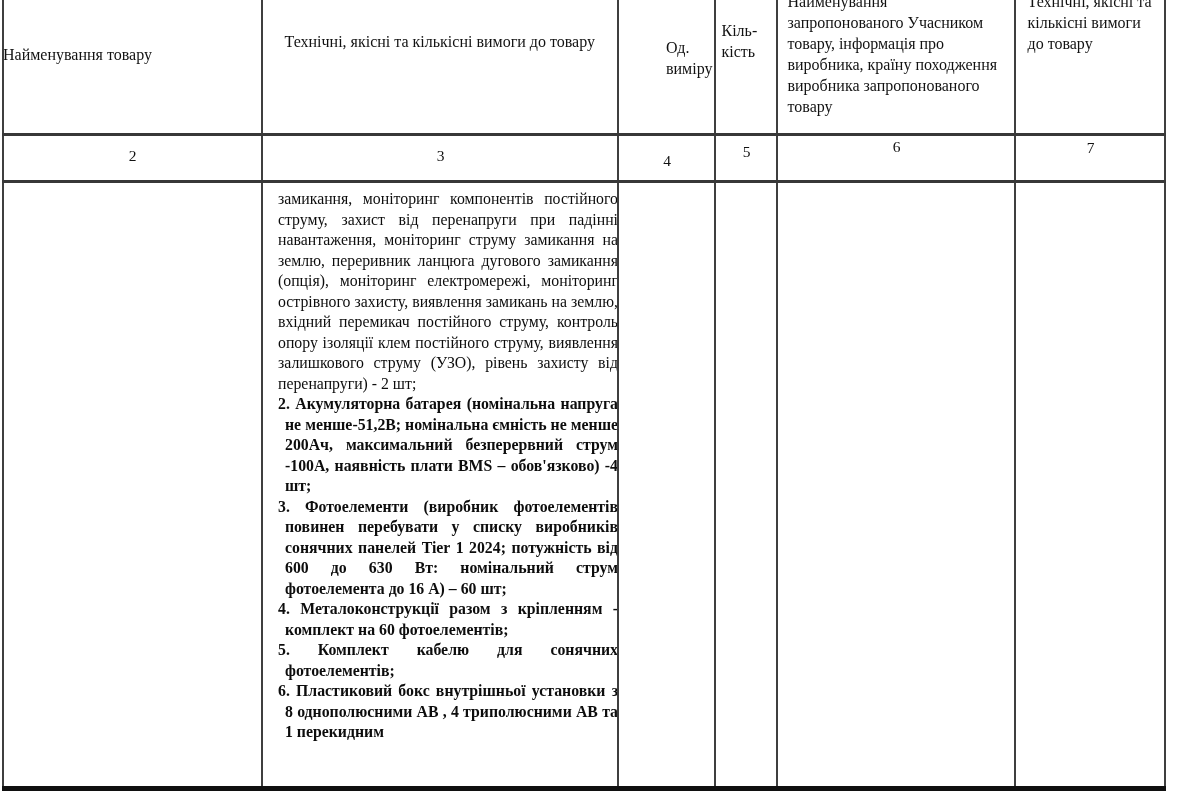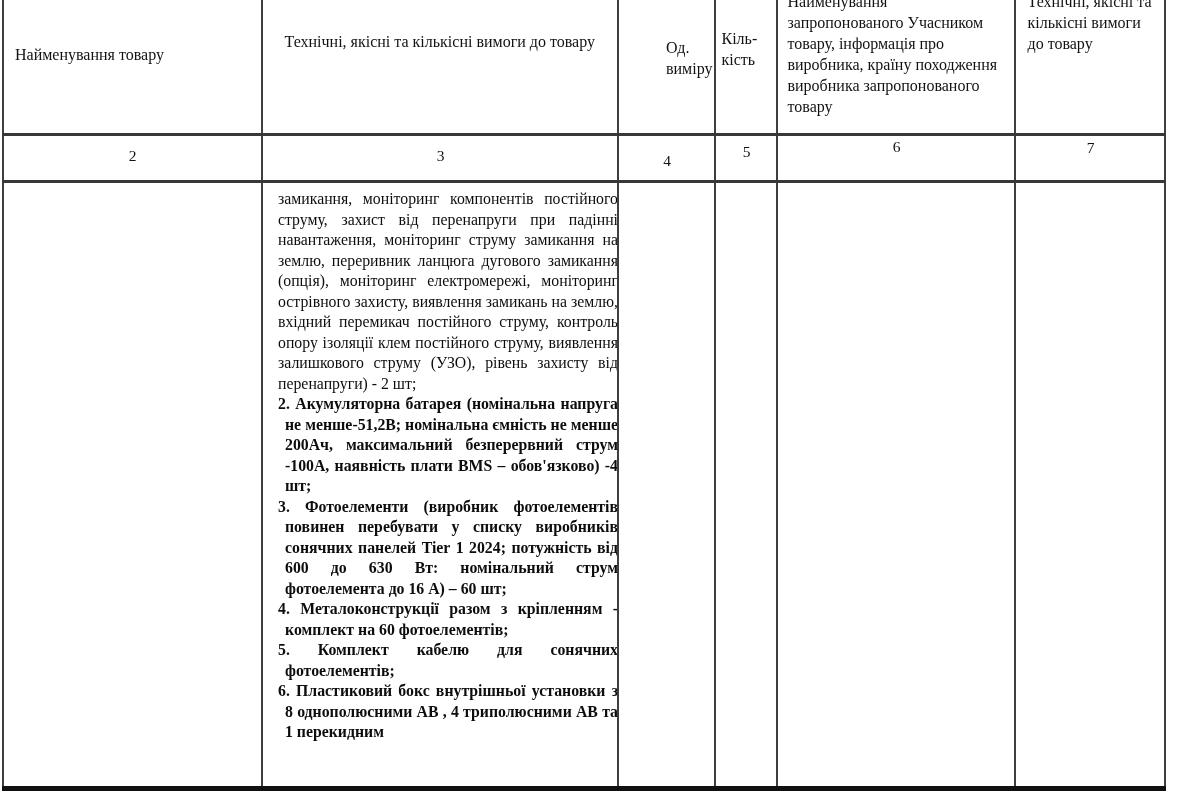--- a/index.html
+++ b/index.html
@@ -26,34 +26,34 @@
            text-align:justify;text-justify:inter-word;color:#0d0d0d;}
   .reqtext p{margin:0;}
   .reqtext p.hang{padding-left:7px;text-indent:-7px;font-weight:bold;}
   .gaptop{margin-top:8px;}
 </style>
 </head>
 <body>
 
 <div>
 
-  <div class="hcell" style="left:15px;width:259px;">
+  <div class="hcell" style="left:3px;width:259px;">
     <div class="inner" style="padding-top:44px;">Найменування товару</div>
   </div>
 
   <div class="hcell" style="left:263px;width:355px;">
     <div class="inner" style="padding-top:31px;width:312px;">Технічні, якісні та кількісні вимоги до товару</div>
   </div>
 
   <div class="hcell" style="left:619px;width:96px;padding-left:31px;">
     <div class="inner" style="padding-top:37px;width:64px;">Од. виміру</div>
   </div>
 
   <div class="hcell" style="left:716px;width:61px;">
-    <div class="inner" style="padding-top:28px;width:50px;">Кіль-кість</div>
+    <div class="inner" style="padding-top:20px;width:50px;">Кіль-кість</div>
   </div>
 
   <div class="hcell" style="left:778px;width:237px;">
     <div class="inner" style="margin-top:-9px;width:218px;">Найменування запропонованого Учасником товару, інформація про виробника, країну походження виробника запропонованого товару</div>
   </div>
 
   <div class="hcell" style="left:1016px;width:149px;">
     <div class="inner" style="margin-top:-9px;width:126px;">Технічні, якісні та кількісні вимоги до товару</div>
   </div>
 

